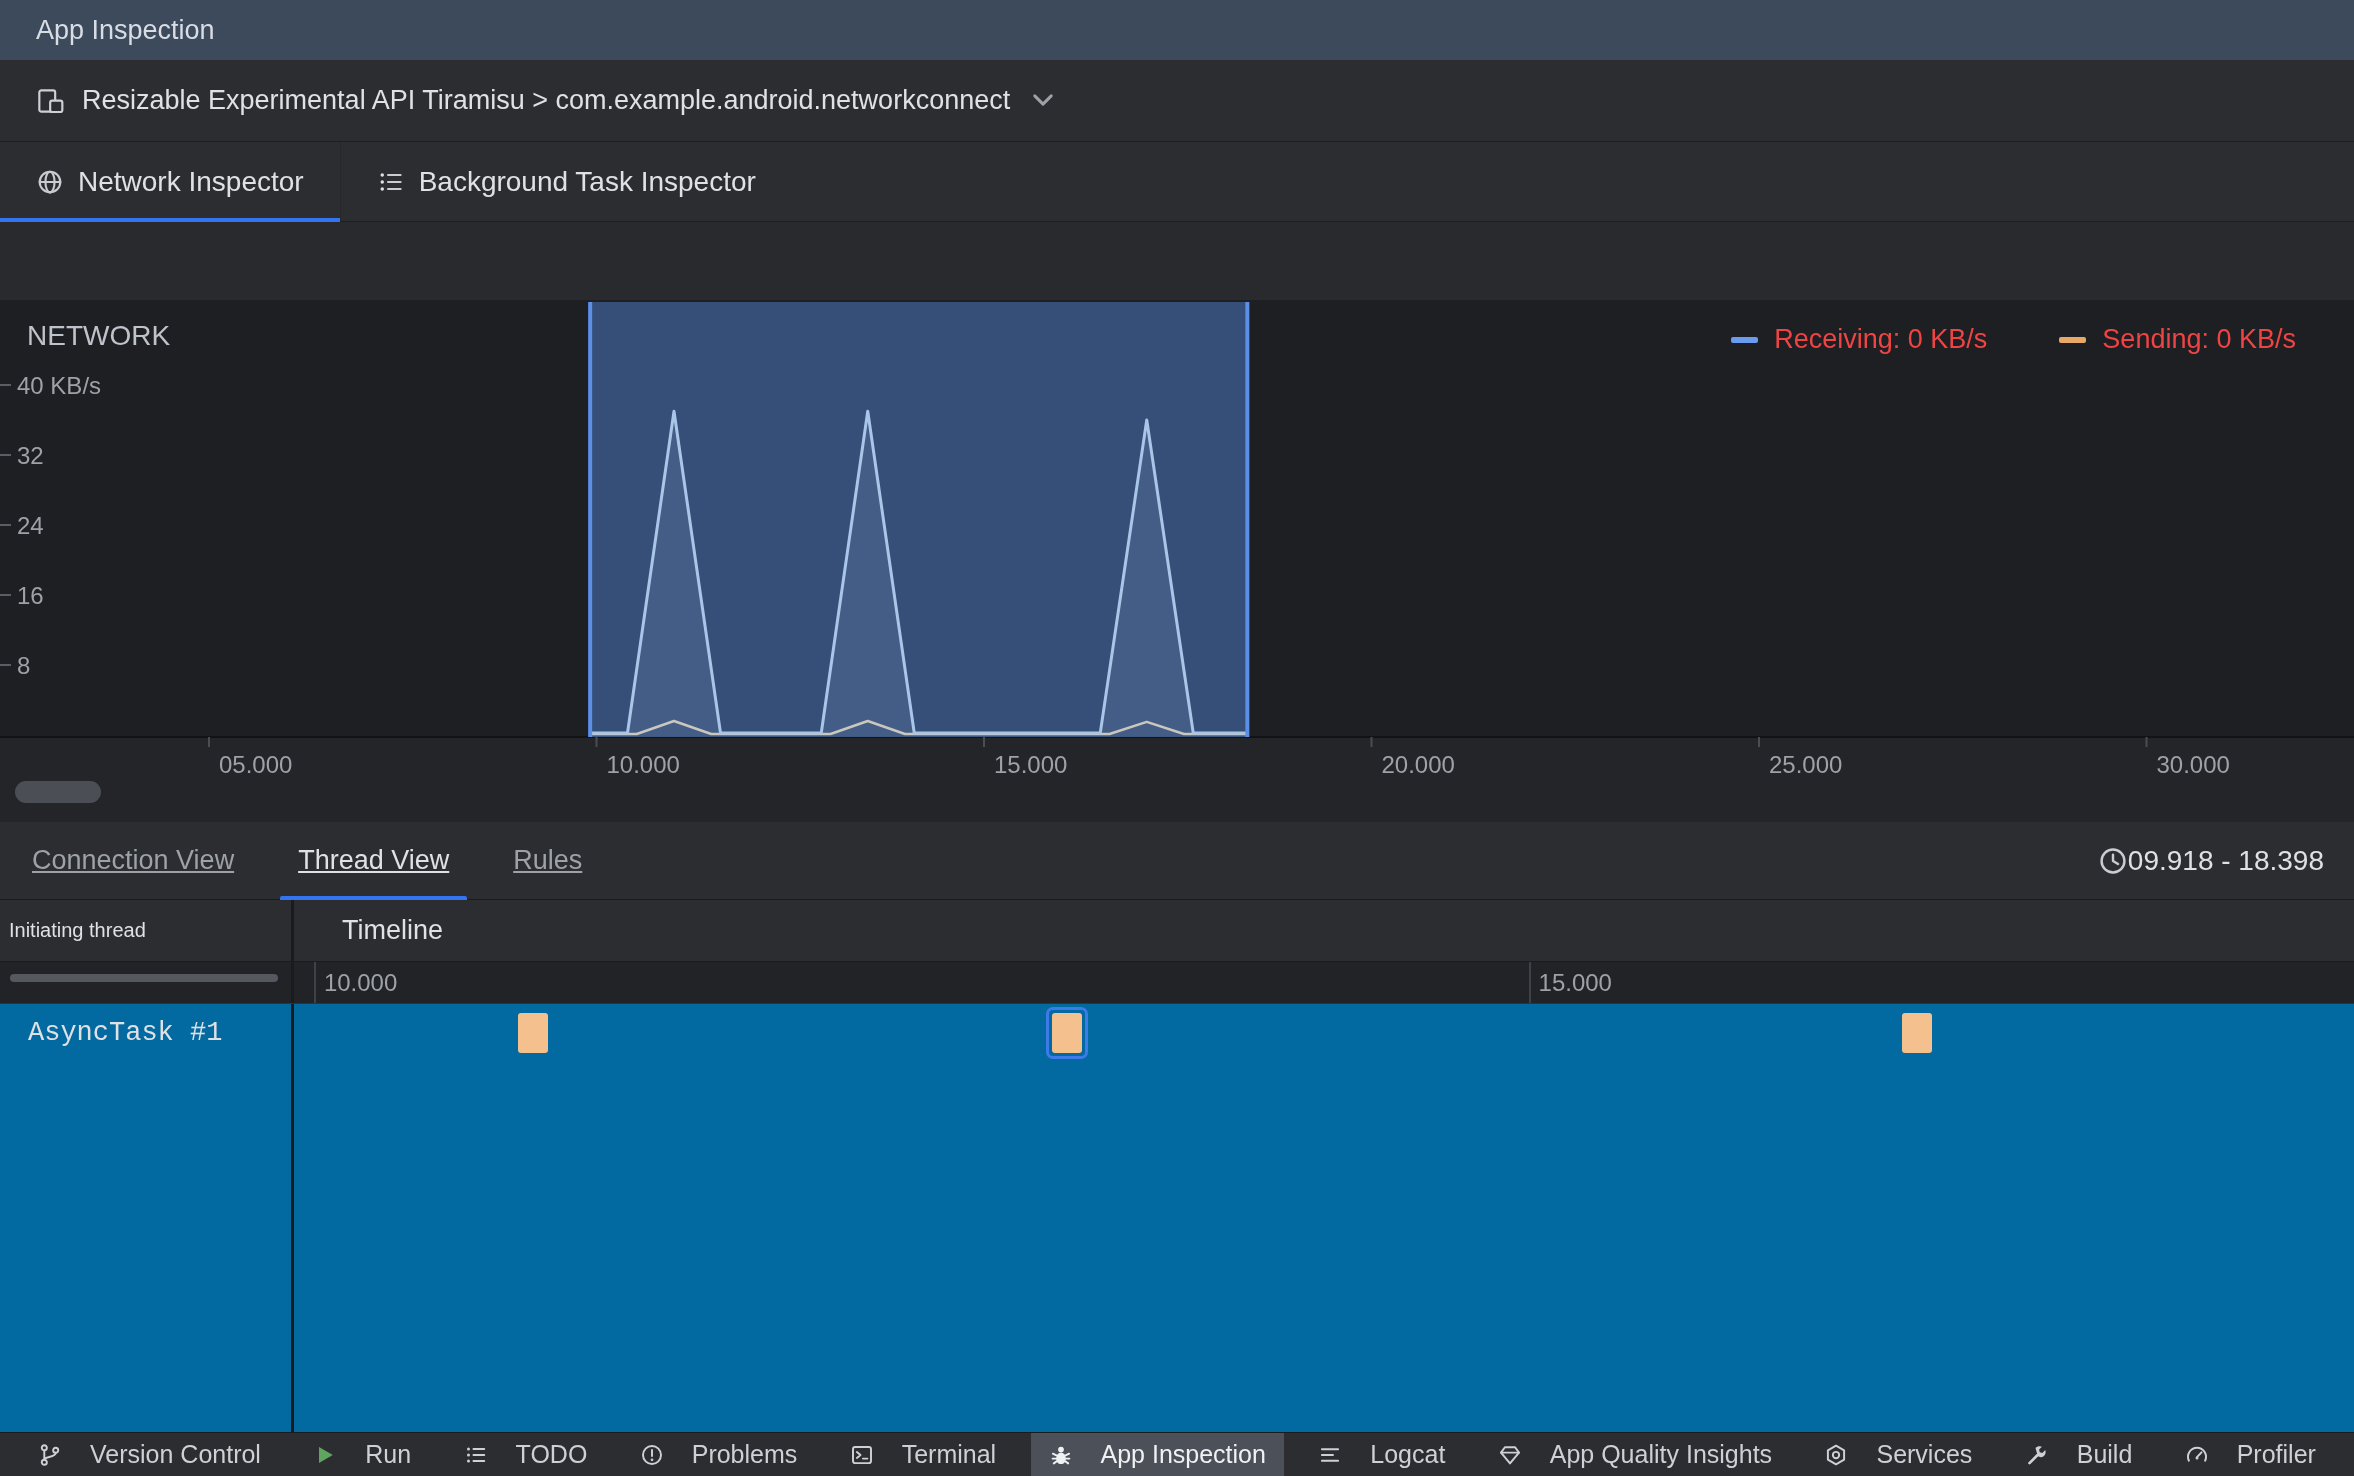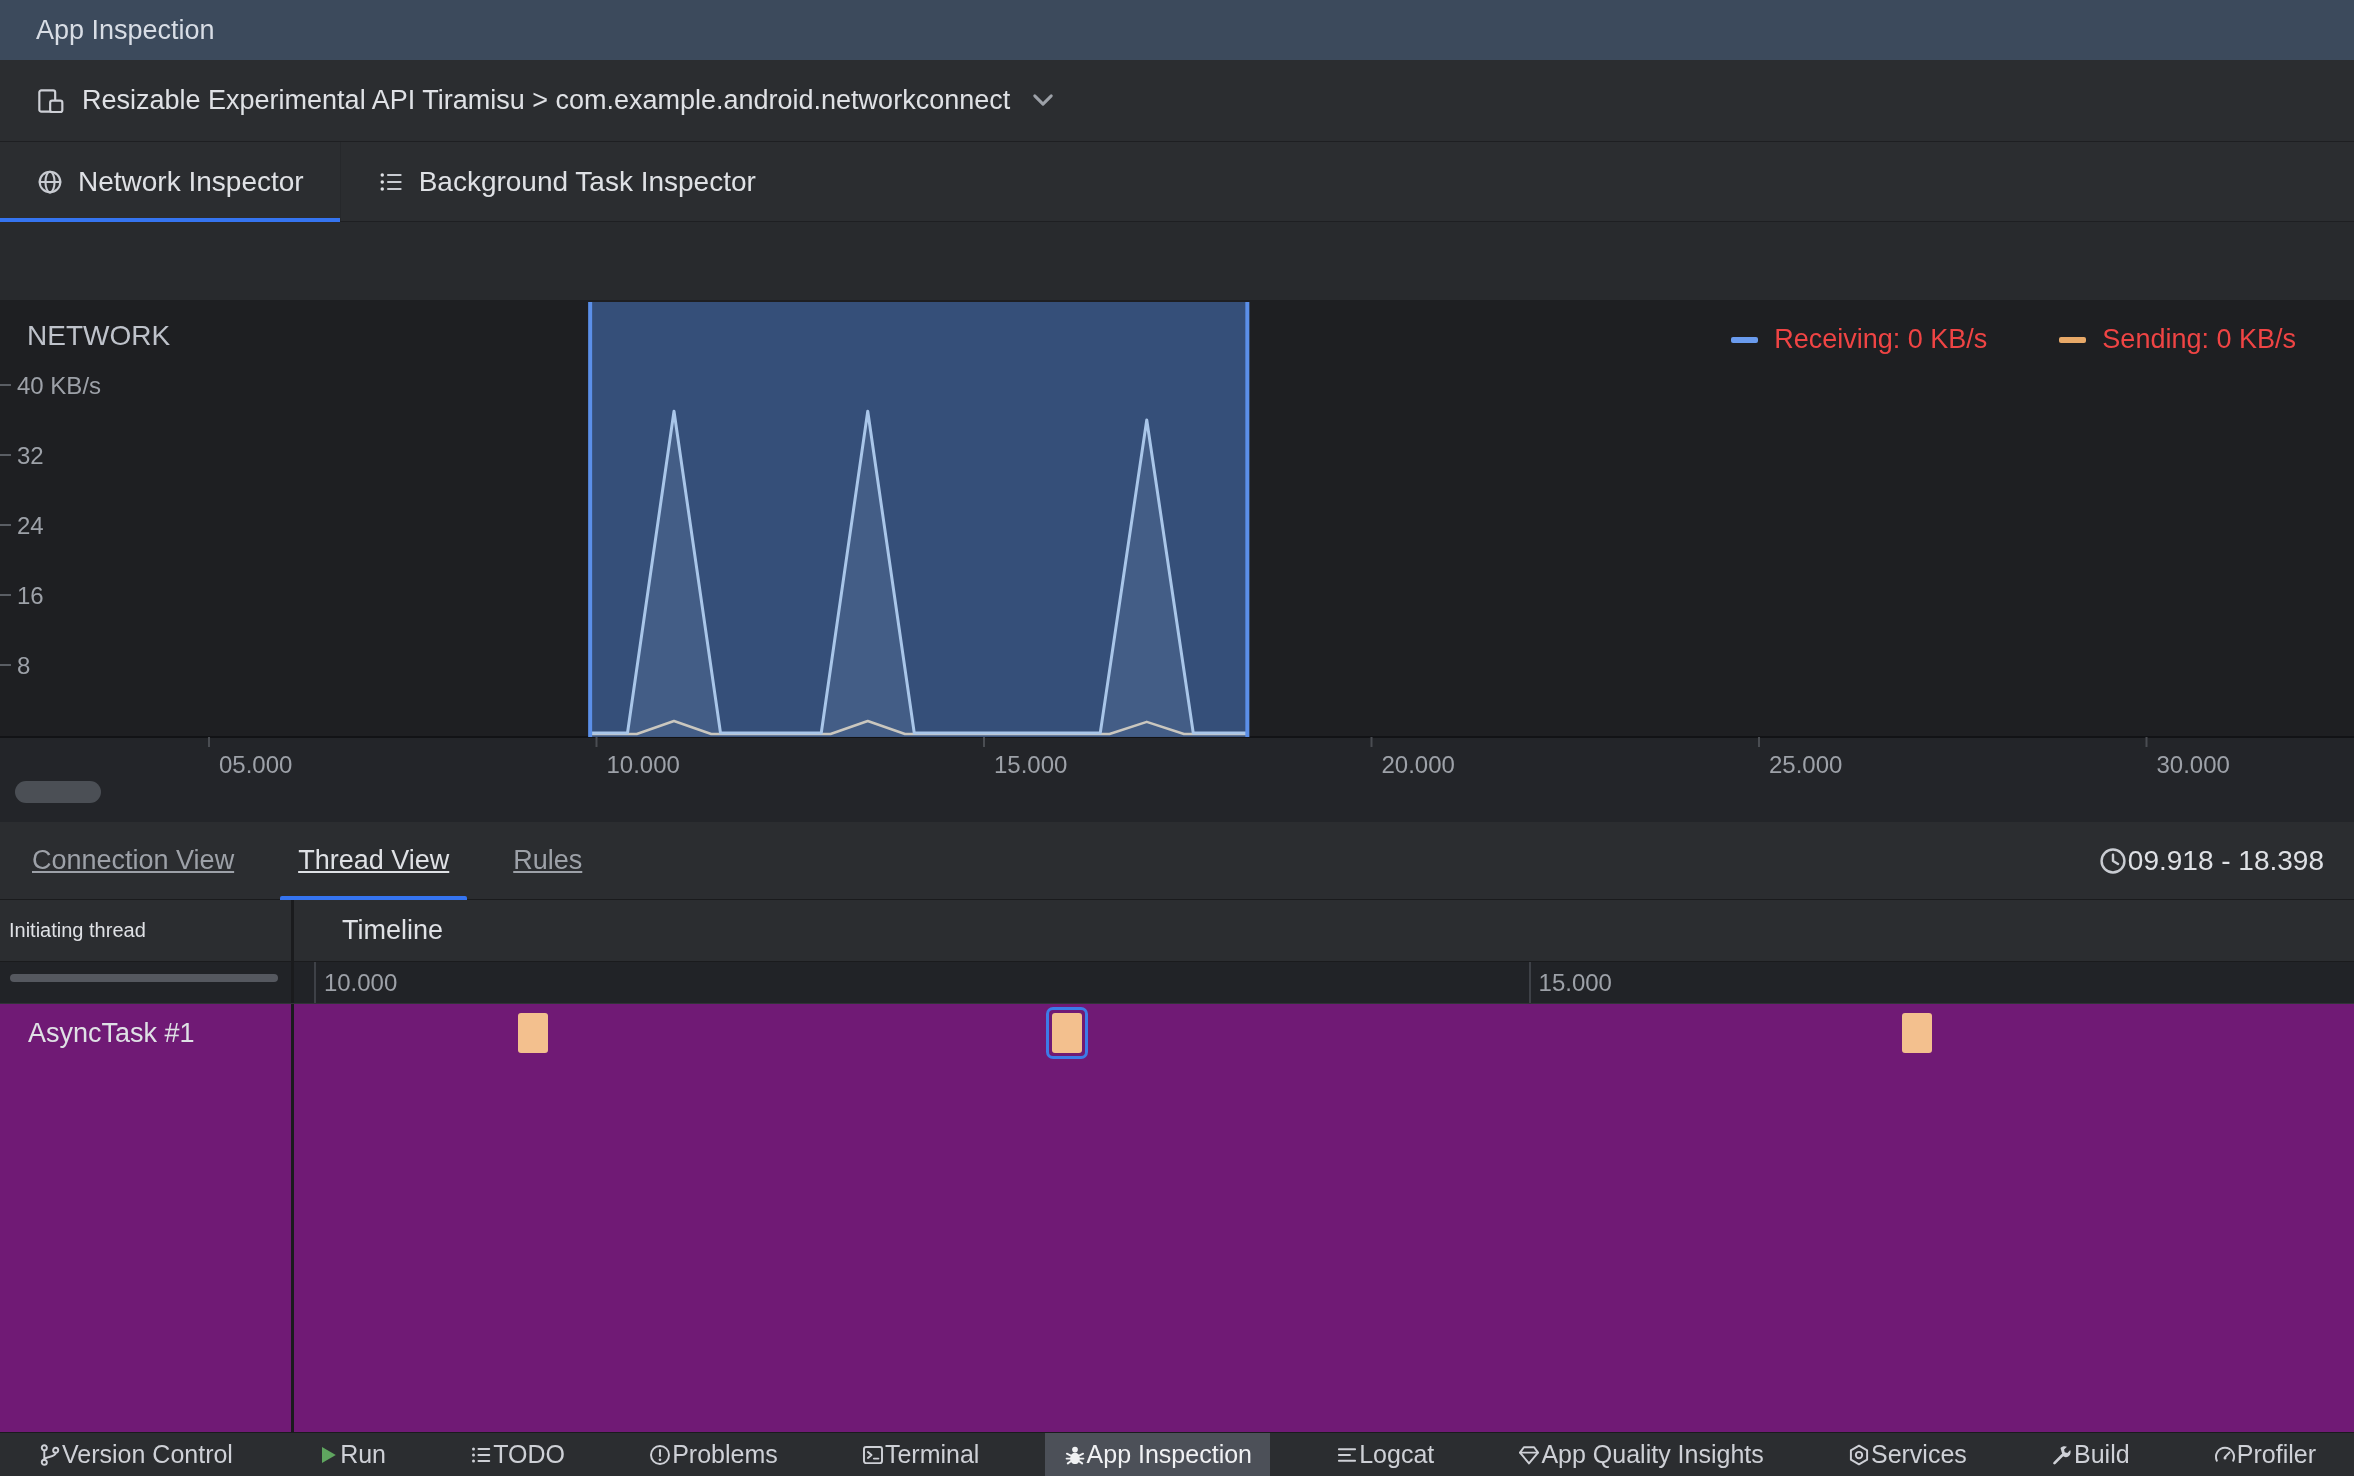--- a/index.html
+++ b/index.html
@@ -55,32 +55,32 @@
     font-size:20px;color:#DFE1E5;border-right:3px solid #1A1B1D;box-sizing:border-box;}
   .th-timeline{flex:1;display:flex;align-items:center;padding-left:48px;font-size:27px;color:#DFE1E5;}
 
   .scale-row{height:42px;flex:0 0 42px;background:#212327;display:flex;border-bottom:1px solid #313338;box-sizing:border-box;}
   .scale-left{width:294px;flex:0 0 294px;border-right:3px solid #1A1B1D;box-sizing:border-box;position:relative;}
   .mini-scrollbar{position:absolute;left:10px;top:12px;width:268px;height:8px;border-radius:4px;background:#55585F;}
   .scale-right{flex:1;position:relative;overflow:hidden;}
   .scale-tick{position:absolute;top:0;bottom:0;width:2px;background:#3E4147;}
   .scale-label{position:absolute;top:50%;transform:translateY(-50%);font-size:24px;color:#9DA1A8;white-space:nowrap;}
 
-  .table-body{flex:1;background:#701a75;display:flex;min-height:0;}
+  .table-body{flex:1;background:#0369a1;display:flex;min-height:0;font-family:Liberation Mono, monospace;}
   .body-left{width:294px;flex:0 0 294px;border-right:3px solid #1A1B1D;box-sizing:border-box;}
   .thread-name{height:58px;display:flex;align-items:center;padding-left:28px;font-size:27px;color:#DFE1E5;}
   .body-right{flex:1;position:relative;overflow:hidden;}
   .tl-block{position:absolute;width:30px;height:40px;border-radius:3px;}
   .block-wrap{position:absolute;top:3px;border:3px solid #3D7BE8;border-radius:7px;padding:3px;}
   .block-wrap .tl-block{position:static;display:block;}
 
   
   .status-bar{height:44px;flex:0 0 44px;background:#2B2D30;border-top:1px solid #1A1B1D;box-sizing:border-box;
     display:flex;align-items:stretch;justify-content:space-between;padding:0 20px;font-size:25px;color:#CED0D6;}
-  .status-item{display:flex;align-items:center;gap:0;padding:2px 18px;white-space:nowrap;}
+  .status-item{display:flex;align-items:center;gap:28px;padding:2px 18px;white-space:nowrap;}
   .status-item.selected{background:#4C5058;color:#F0F1F3;}
   .status-item svg{width:24px;height:24px;fill:none;stroke:currentColor;stroke-width:1.3;stroke-linecap:round;stroke-linejoin:round;flex:0 0 24px;}
 </style>
 </head>
 <body>
 
 <div class="app">
 
   <header class="titlebar">
     <span>App Inspection</span>

